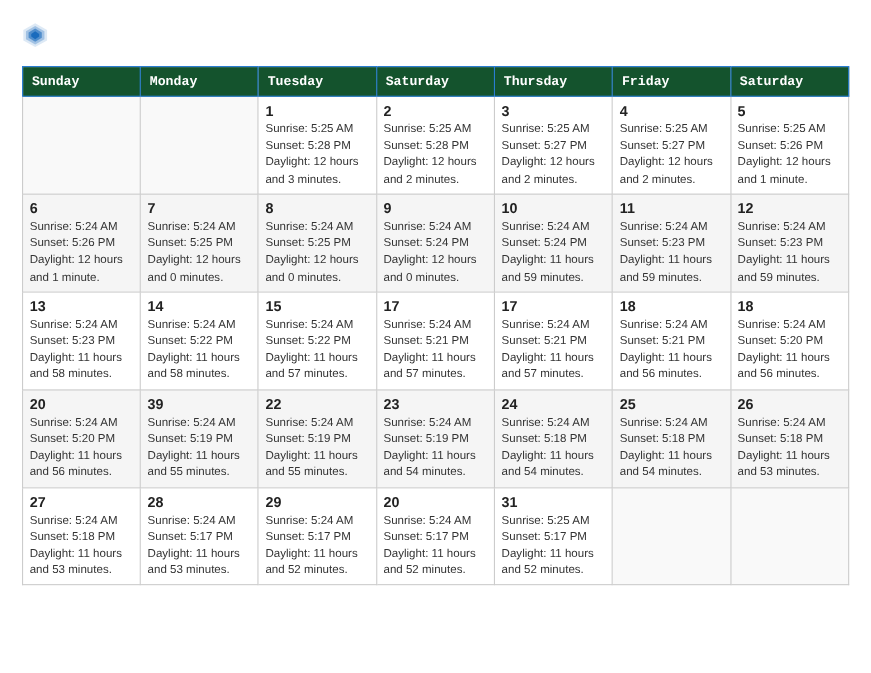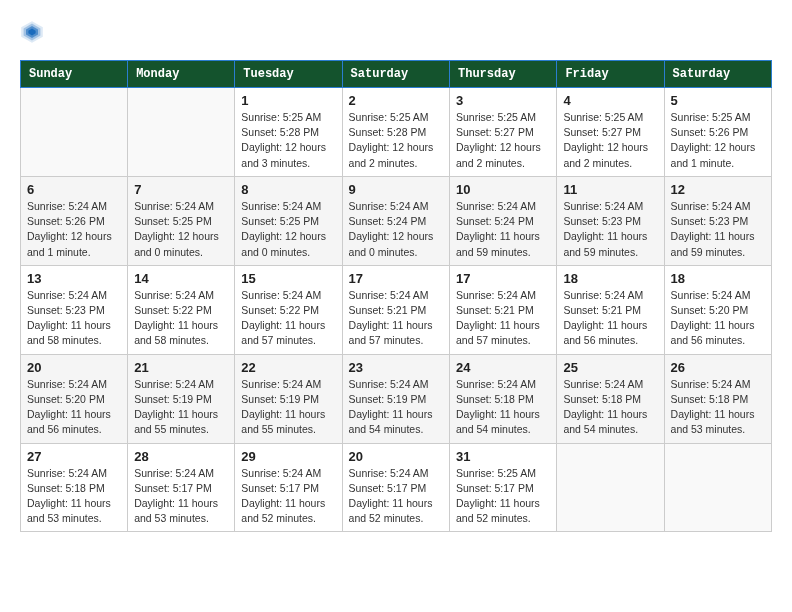--- a/index.html
+++ b/index.html
@@ -287,21 +287,21 @@
       <tr>
         <td>
         <span class="day-number">20</span>
         <div class="day-info">
           Sunrise: 5:24 AM<br>
           Sunset: 5:20 PM<br>
           Daylight: 11 hours and 56 minutes.
         </div>
       </td>
         <td>
-        <span class="day-number">21</span>
+        <span class="day-number">39</span>
         <div class="day-info">
           Sunrise: 5:24 AM<br>
           Sunset: 5:19 PM<br>
           Daylight: 11 hours and 55 minutes.
         </div>
       </td>
         <td>
         <span class="day-number">22</span>
         <div class="day-info">
           Sunrise: 5:24 AM<br>

